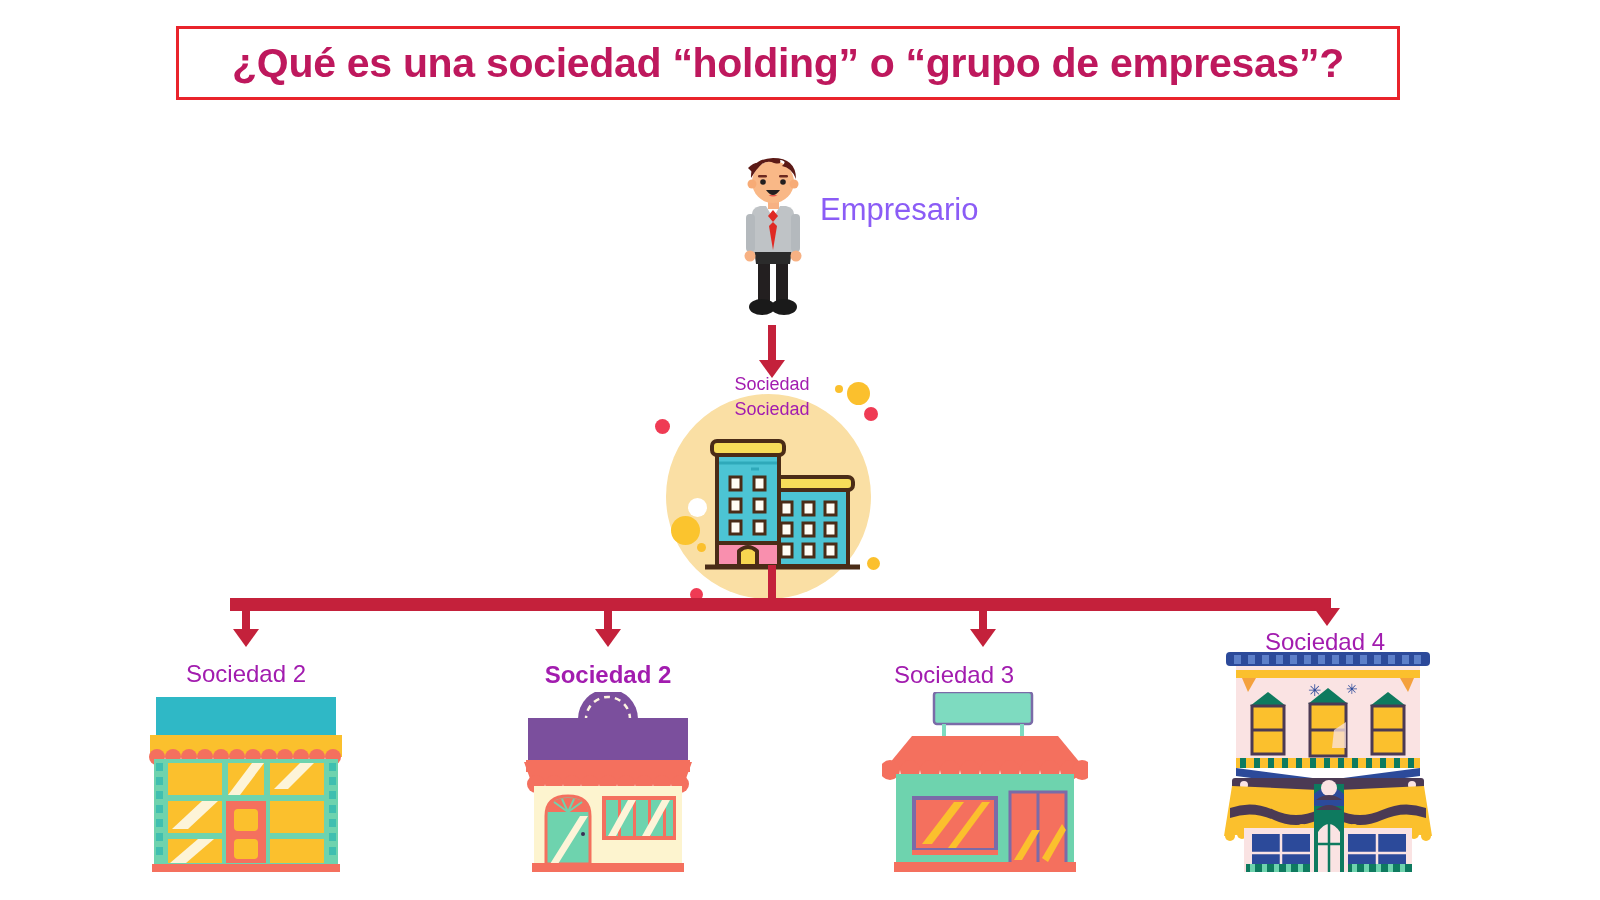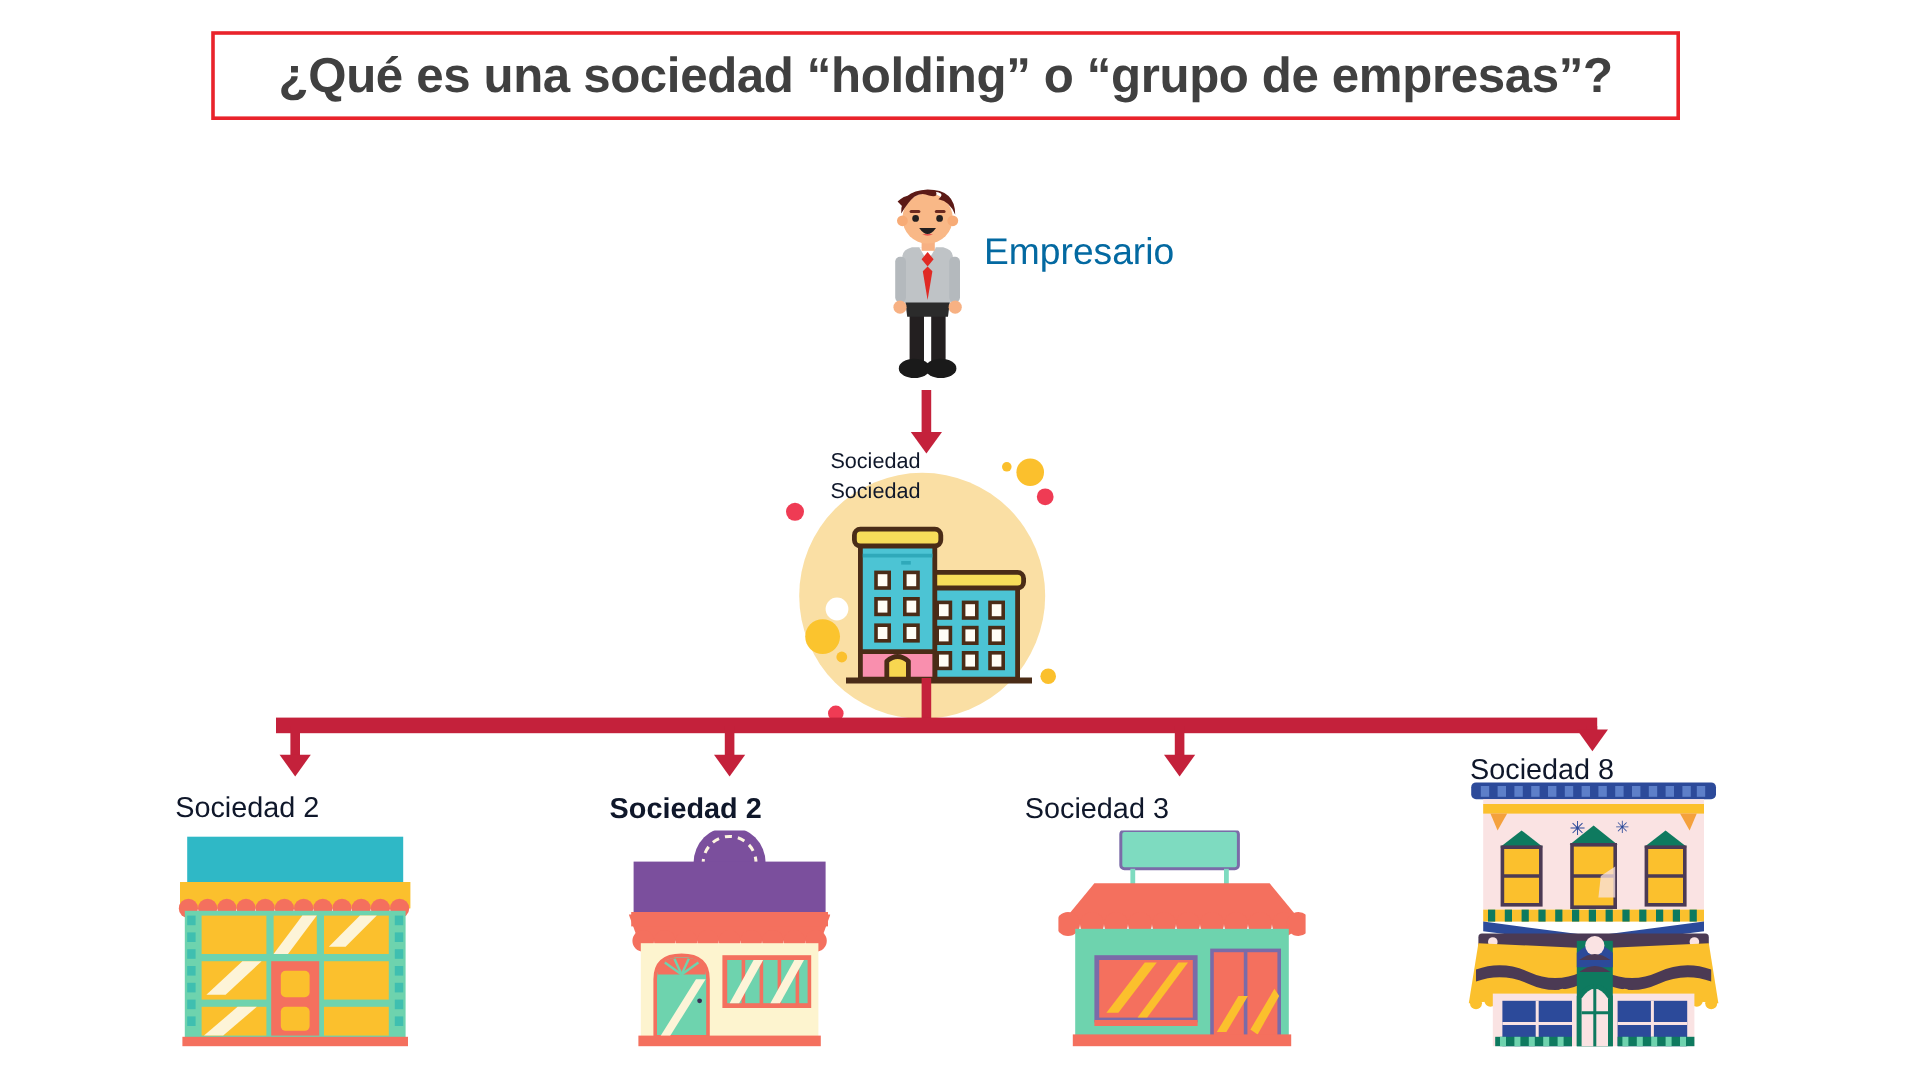--- a/index.html
+++ b/index.html
@@ -19,47 +19,47 @@
     left: 176px; top: 26px;
     width: 1224px; height: 74px;
     border: 3px solid #e9232b;
     box-sizing: border-box;
     display: flex;
     align-items: center;
     justify-content: center;
     background: #fff;
   }
   #title-text {
-    color: #404040;
+    color: #be185d;
     font-size: 41px;
     font-weight: 600;
     letter-spacing: -0.3px;
     white-space: nowrap;
   }
 
   
   .node-label {
     position: absolute;
-    color: #0f172a;
+    color: #a21caf;
     font-size: 24px;
-    text-align: left;
+    text-align: center;
     white-space: nowrap;
     font-weight: 400;
   }
 
   
   #businessman {
     position: absolute;
     left: 730px; top: 152px;
     width: 86px; height: 166px;
   }
   #person-label {
     position: absolute;
     left: 820px; top: 188px;
-    color: #0369a1;
+    color: #8b5cf6;
     font-size: 31px;
     line-height: 43px;
     text-align: right;
     white-space: nowrap;
   }
 
   
   .red-line { position: absolute; background: #c4213b; }
   .arrow-head {
     position: absolute;
@@ -219,21 +219,21 @@
 
 <div class="red-line" style="left:979px; top:605px; width:8px; height:27px;"></div>
 <div class="arrow-head" style="left:970px; top:629px;"></div>
 
 <div class="red-line" style="left:1322px; top:605px; width:9px; height:6px;"></div>
 <div class="arrow-head" style="left:1314px; top:608px;"></div>
 
 <div class="node-label" style="left:146px; top:660px; width:200px;">Sociedad 2</div>
 <div class="node-label" style="left:508px; top:661px; width:200px;font-weight:bold;">Sociedad 2</div>
 <div class="node-label" style="left:854px; top:661px; width:200px;">Sociedad 3</div>
-<div class="node-label" style="left:1225px; top:628px; width:200px;">Sociedad 8</div>
+<div class="node-label" style="left:1225px; top:628px; width:200px;">Sociedad 4</div>
 
 <div class="shop" style="left:148px; top:697px; width:196px; height:175px;">
   <svg viewBox="0 0 196 175" width="196" height="175">
 
     <rect x="8" y="0" width="180" height="38" fill="#2fb8c6"></rect>
 
     <rect x="2" y="38" width="192" height="22" fill="#fbc02d"></rect>
 
     <g fill="#f4705e">
       <circle cx="9" cy="60" r="8"></circle>

